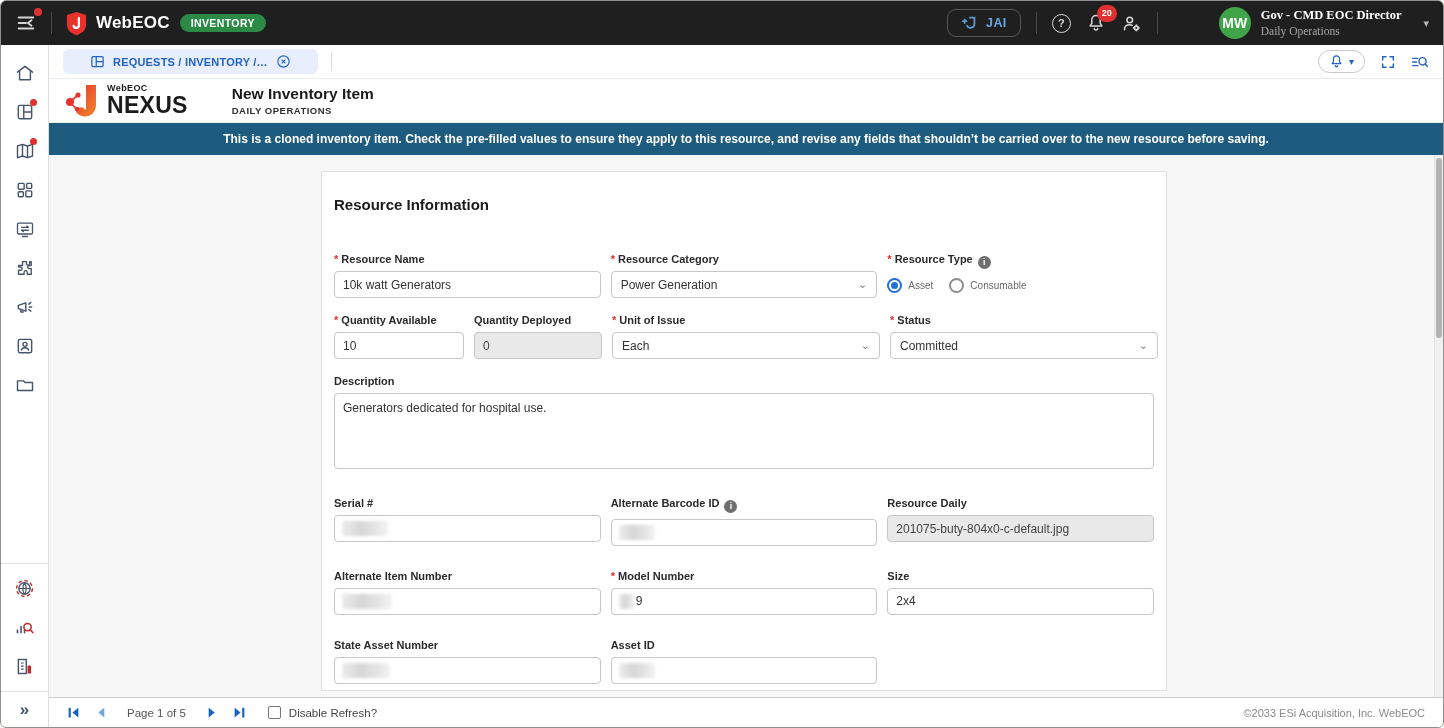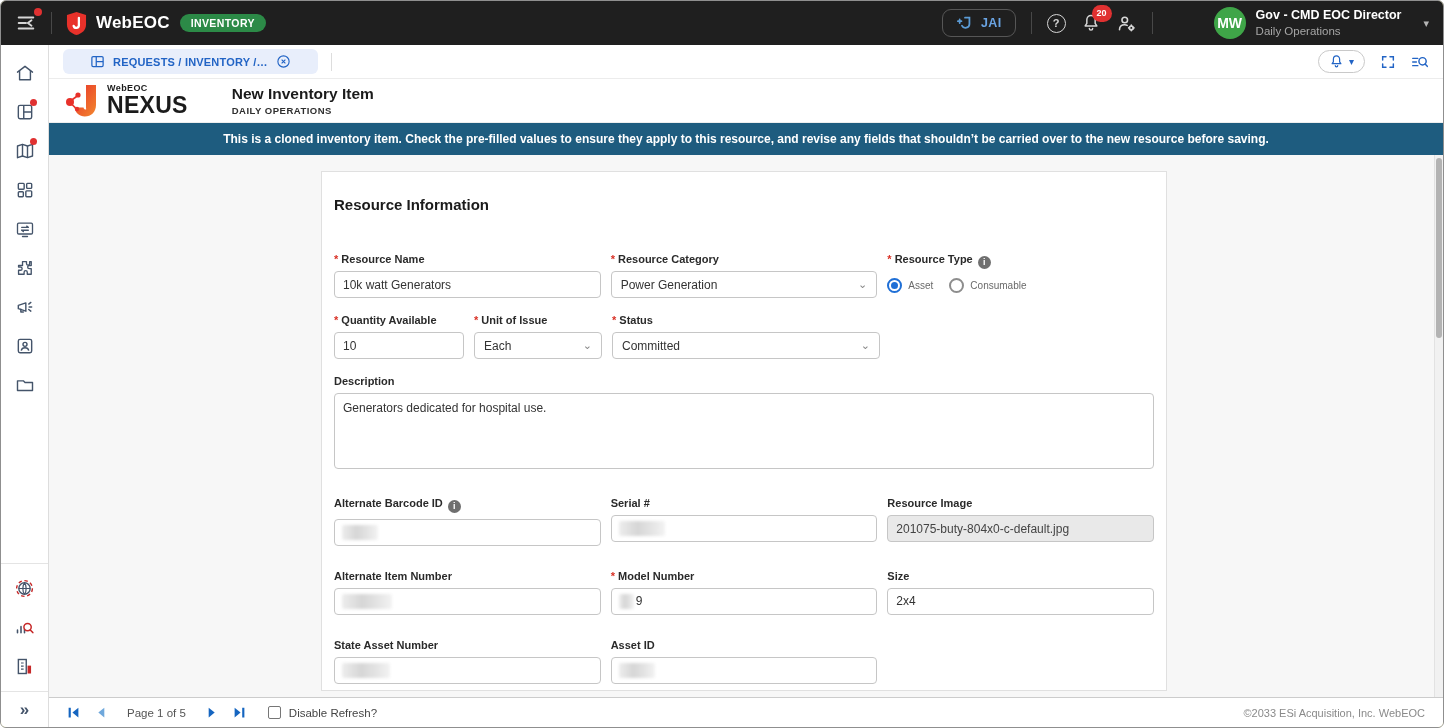--- a/index.html
+++ b/index.html
@@ -13,21 +13,21 @@
   .tb-divider { width:1px; height:22px; background:#484848; margin:0 14px; }
   .brand { color:#fff; font-weight:bold; font-size:17px; margin:0 10px 0 9px; letter-spacing:.2px; }
   .env-badge { background:#2c8a47; color:#fff; font-size:10.5px; font-weight:bold; padding:3px 11px; border-radius:10px; letter-spacing:.4px; }
   .tb-right { margin-left:auto; display:flex; align-items:center; gap:15px; }
   .jai-btn { display:flex; align-items:center; gap:7px; border:1px solid #565656; border-radius:9px; padding:5px 13px; color:#6aa4e3; font-weight:bold; font-size:12.5px; letter-spacing:.4px; cursor:pointer; }
   .circle-q { width:19px; height:19px; border:1.7px solid #d6d6d6; border-radius:50%; display:flex; align-items:center; justify-content:center; font-size:11px; font-weight:bold; color:#d6d6d6; }
   .bell-wrap { position:relative; }
   .badge { position:absolute; top:-8px; right:-11px; background:#e03131; color:#fff; font-size:9px; font-weight:bold; border-radius:9px; padding:4px 5px; line-height:1; }
   .user-chip { display:flex; align-items:center; gap:10px; margin-left:6px; cursor:pointer; }
   .avatar { width:32px; height:32px; border-radius:50%; background:#3fa548; color:#fff; display:flex; align-items:center; justify-content:center; font-size:14px; font-weight:bold;margin-left:40px; }
-  .user-meta { line-height:1.25; }
+  .user-meta { line-height:1.25;font-family:Liberation Serif, serif; }
   .user-role { color:#fff; font-size:12.5px; font-weight:bold; }
   .user-incident { color:#a6a6a6; font-size:11.5px; }
   .caret { color:#b5b5b5; font-size:11px; margin-left:12px; }
   .reddot { position:absolute; top:-4px; right:-5px; width:8px; height:8px; border-radius:50%; background:#e03131; }
 
   
   .sidebar { position:absolute; top:44px; left:0; bottom:0; width:48px; background:#fff; border-right:1px solid #ddd; display:flex; flex-direction:column; align-items:center; padding-top:8px; }
   .sb-icon { position:relative; width:48px; height:39px; display:flex; align-items:center; justify-content:center; color:#44546a; cursor:pointer; }
   .sb-dot { position:absolute; top:7px; right:12px; width:7px; height:7px; border-radius:50%; background:#e03131; }
   .sb-bottom { margin-top:auto; width:100%; display:flex; flex-direction:column; align-items:center; }
@@ -350,20 +350,24 @@
             </div>
           </div>
         </div>
 
         <div class="frow r4">
           <div class="fld">
             <label class="req">Quantity Available</label>
             <input class="inp" value="10" style="">
           </div>
           <div class="fld">
+            <label>Quantity Deployed</label>
+            <input class="inp" disabled="" value="0" style="">
+          </div>
+          <div class="fld">
             <label class="req">Unit of Issue</label>
             <div class="sel">
               <span>Each</span>
               <span class="sel-chev">⌄</span>
             </div>
           </div>
           <div class="fld">
             <label class="req">Status</label>
             <div class="sel">
               <span>Committed</span>
@@ -374,35 +378,35 @@
 
         <div class="frow mb24" style="grid-template-columns:1fr;">
           <div class="fld">
             <label>Description</label>
             <textarea class="inp ta" style="">Generators dedicated for hospital use.</textarea>
           </div>
         </div>
 
         <div class="frow r3 mb24">
           <div class="fld">
+            <label>Serial #</label>
+            <div class="redact-wrap">
+              <input class="inp" value="" style="">
+              <span class="redact" style="width:46px;"></span>
+            </div>
+          </div>
+          <div class="fld">
             <label><span>Alternate Barcode ID</span><span class="info-i">i</span></label>
             <div class="redact-wrap">
               <input class="inp" value="" style="">
               <span class="redact" style="width:36px;"></span>
             </div>
           </div>
           <div class="fld">
-            <label>Serial #</label>
-            <div class="redact-wrap">
-              <input class="inp" value="" style="">
-              <span class="redact" style="width:46px;"></span>
-            </div>
-          </div>
-          <div class="fld">
-            <label>Resource Image</label>
+            <label>Resource Daily</label>
             <input class="inp" disabled="" value="201075-buty-804x0-c-default.jpg" style="">
           </div>
         </div>
 
         <div class="frow r3 mb24">
           <div class="fld">
             <label>Alternate Item Number</label>
             <div class="redact-wrap">
               <input class="inp" value="" style="">
               <span class="redact" style="width:50px;"></span>

